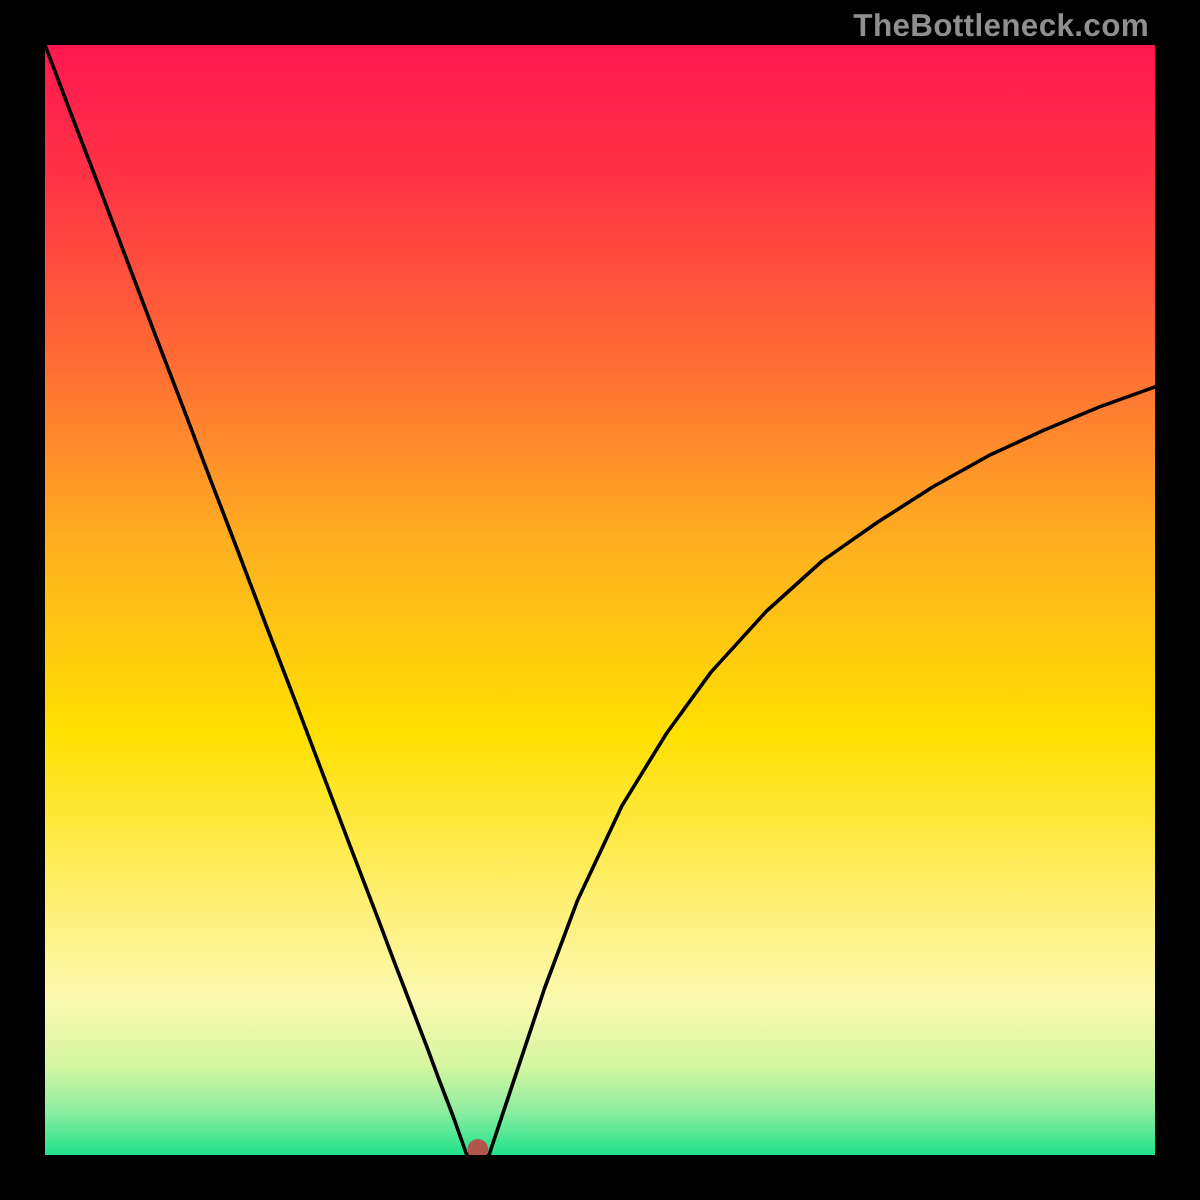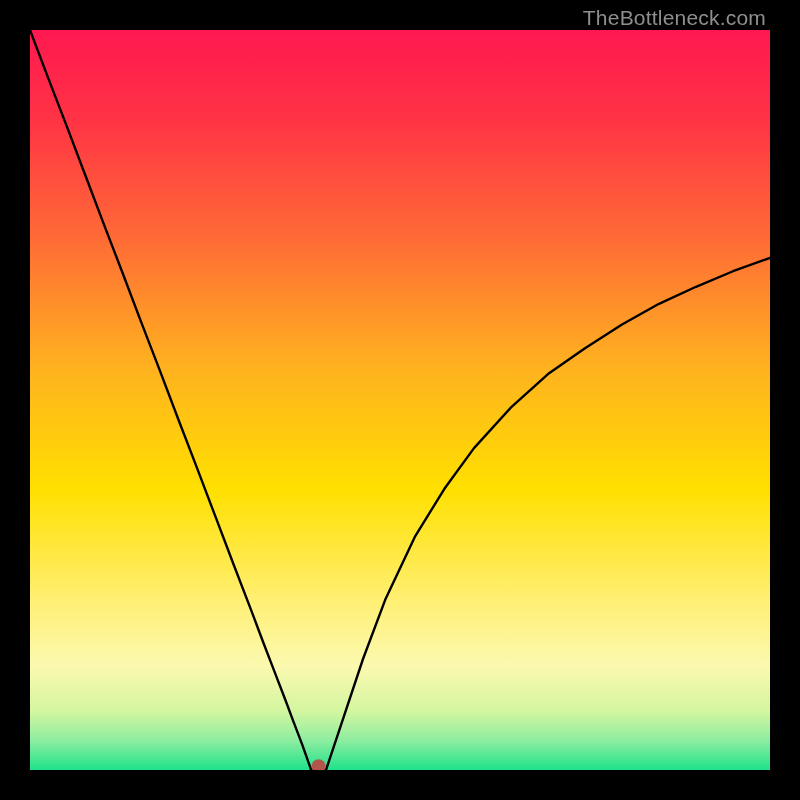--- a/index.html
+++ b/index.html
@@ -23,21 +23,21 @@
     left: 30px;
     width: 740px;
     height: 740px;
     overflow: hidden;
   }
   .watermark {
     position: absolute;
     top: 6px;
     right: 34px;
     font-size: 21px;
-    font-weight: 400;
+    font-weight: 700;
     color: #8f8f8f;
     letter-spacing: 0.2px;
     user-select: none;
     text-align: center;
   }
 </style>
 </head>
 <body>
 
 <div class="frame">

